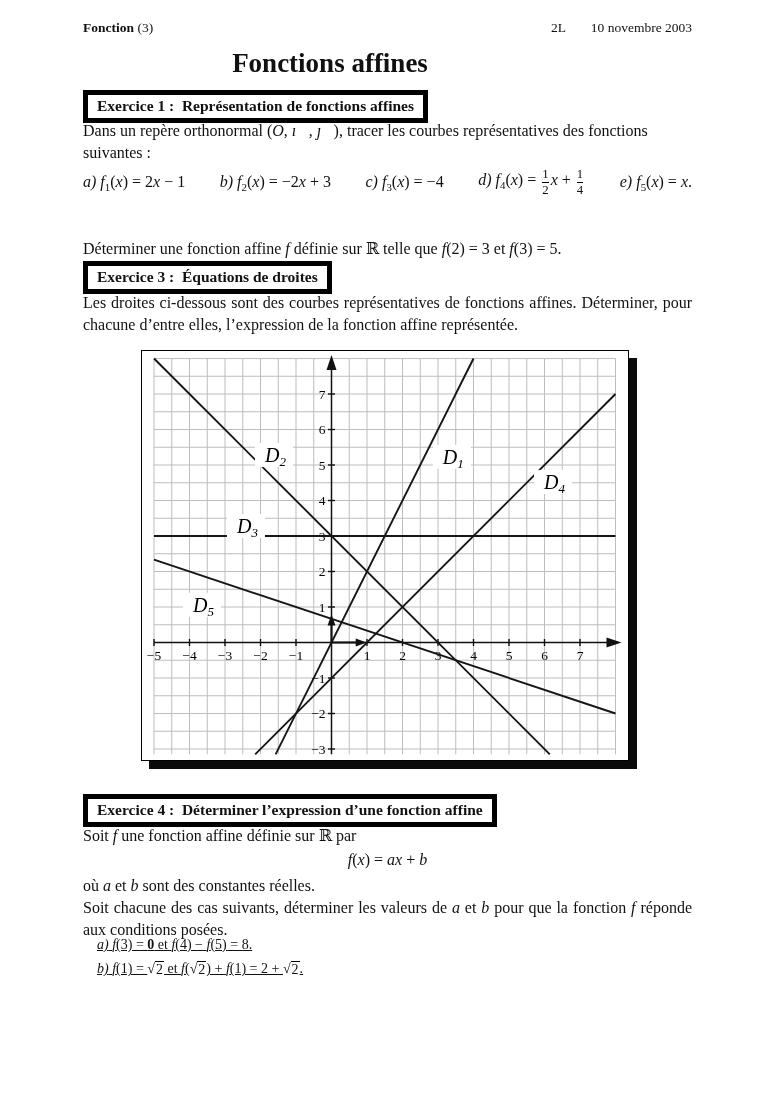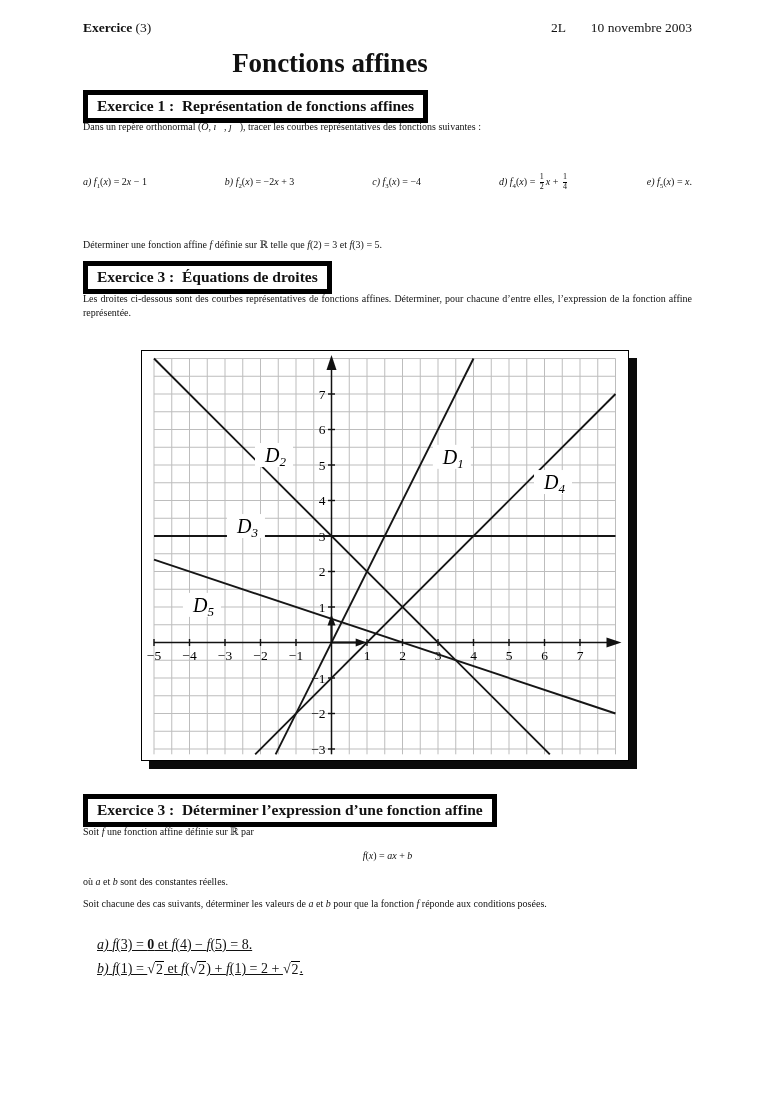--- a/index.html
+++ b/index.html
@@ -8,21 +8,21 @@
   .abs{position:absolute;}
   .col{left:83px;width:609px;}
   
   #hdr{top:20px;left:83px;right:83px;display:flex;justify-content:space-between;font-size:13.5px;}
   #hdr .bold{font-weight:bold;}
   #hdr-right span{margin-left:22px;}
   
   #title{top:48px;left:0;width:660px;text-align:center;font-size:27px;font-weight:bold;}
   
   .exbox{display:inline-block;border:5px solid #000000;padding:2px 9px 3px 9px;font-weight:bold;font-size:15.5px;white-space:pre-wrap;background:#fff;}
-  .body-text{font-size:10px;line-height:1.38;}
+  .body-text{font-size:16px;line-height:1.38;}
   .just{text-align:justify;}
   .it{font-style:italic;}
   .bd{font-weight:bold;}
   .sb{vertical-align:sub;font-size:0.68em;line-height:0;}
   .frac{display:inline-flex;flex-direction:column;text-align:center;vertical-align:middle;font-size:0.8em;line-height:1.1;margin:0 2px;}
   .frac .den{border-top:1px solid #000;}
   .sqrt{display:inline-flex;align-items:flex-start;}
   .sqrt .rad{line-height:1.15;}
   .sqrt .bodyx{border-top:1.2px solid #000;padding:0 1px;line-height:1.15;}
   
@@ -42,21 +42,21 @@
   #ex4-para{top:897px;}
   #ex4-items{top:935px;padding-left:14px;}
   #ex4-items .item{margin-bottom:4px;font-size:14px;line-height:1.45;text-decoration:underline;}
 </style>
 </head>
 <body>
 
 <div id="page">
 
   <div id="hdr" class="abs">
-    <div><span class="bold">Exercice</span><span> (3)</span></div>
+    <div><span class="bold">Fonction</span><span> (3)</span></div>
     <div id="hdr-right">
       <span>2L</span>
       <span>10 novembre 2003</span>
     </div>
   </div>
 
   <div id="title" class="abs">Fonctions affines</div>
 
   <div id="ex1-box" class="abs exbox">Exercice 1 :  Représentation de fonctions affines</div>
   <div id="ex1-intro" class="abs col body-text"><span>Dans un repère orthonormal (</span><span class="it">O</span><span>, </span><span class="it">ı⃗</span><span>, </span><span class="it">ȷ⃗</span><span>), tracer les courbes représentatives des fonctions suivantes :</span></div>
@@ -194,21 +194,21 @@
         <text x="402.02" y="138.04000000000002" font-size="20" font-style="italic"><tspan>D</tspan><tspan dy="4" font-size="13">4</tspan></text>
         <rect x="40.92500000000001" y="241.87" width="38" height="24" fill="#ffffff"></rect>
         <text x="50.92500000000001" y="260.87" font-size="20" font-style="italic"><tspan>D</tspan><tspan dy="4" font-size="13">5</tspan></text>
         <line x1="189.5" y1="291.5" x2="215.675" y2="291.5" stroke="#111111" stroke-width="2"></line>
         <polygon points="224.675,291.5 213.675,287.5 213.675,295.5" fill="#111111"></polygon>
         <line x1="189.5" y1="291.5" x2="189.5" y2="272.425" stroke="#111111" stroke-width="2"></line>
         <polygon points="189.5,263.425 185.5,274.425 193.5,274.425" fill="#111111"></polygon>
       </svg>
   </div>
 
-  <div id="ex4-box" class="abs exbox">Exercice 3 :  Déterminer l’expression d’une fonction affine</div>
+  <div id="ex4-box" class="abs exbox">Exercice 4 :  Déterminer l’expression d’une fonction affine</div>
   <div id="ex4-formula" class="abs col body-text"><span class="it">f</span><span>(</span><span class="it">x</span><span>) = </span><span class="it">ax</span><span> + </span><span class="it">b</span></div>
   <div id="ex4-line1" class="abs col body-text"><span>Soit </span><span class="it">f</span><span> une fonction affine définie sur ℝ par</span></div>
   <div id="ex4-line2" class="abs col body-text"><span>où </span><span class="it">a</span><span> et </span><span class="it">b</span><span> sont des constantes réelles.</span></div>
   <div id="ex4-para" class="abs col body-text just"><span>Soit chacune des cas suivants, déterminer les valeurs de </span><span class="it">a</span><span> et </span><span class="it">b</span><span> pour que la fonction </span><span class="it">f</span><span> réponde aux conditions posées.</span></div>
   <div id="ex4-items" class="abs col">
     <div class="item"><span class="it">a)</span><span>  </span><span class="it">f</span><span>(3) = </span><span class="bd">0</span><span> et </span><span class="it">f</span><span>(4) − </span><span class="it">f</span><span>(5) = 8.</span></div>
     <div class="item"><span class="it">b)</span><span>  </span><span class="it">f</span><span>(1) = </span><span class="sqrt">
           <span class="rad">√</span>
           <span class="bodyx">2</span>
         </span><span> et </span><span class="it">f</span><span>(</span><span class="sqrt">

